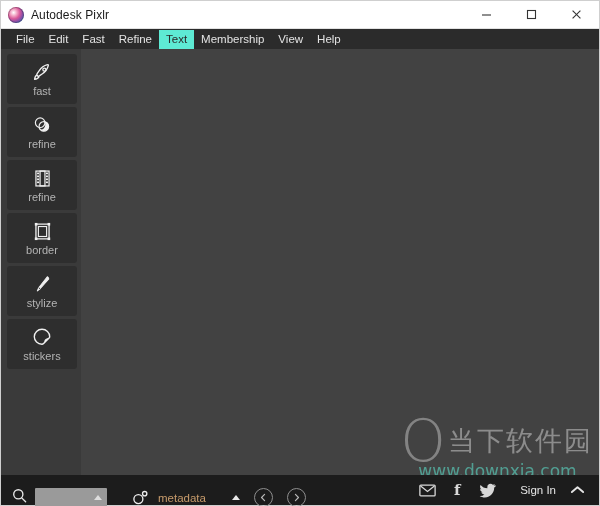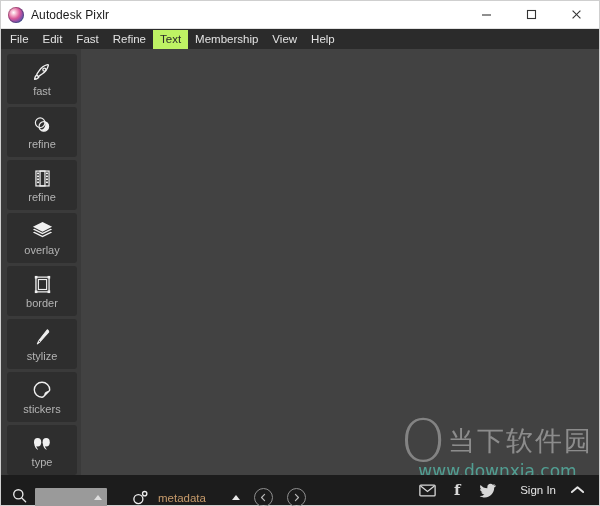--- a/index.html
+++ b/index.html
@@ -44,30 +44,30 @@
     display: flex; align-items: center; justify-content: center;
     color: #333; font-size: 12px; line-height: 1;
   }
   .win-btn svg { display: block; }
 
   
   .menubar {
     height: 19px; min-height: 21px;
     background: #2b2b2b;
     display: flex; align-items: center;
-    padding-left: 2px;
+    padding-left: 8px;
     border-top: 1px solid #e2e2e2;
   }
   .menu-item {
     font-size: 11.5px; color: #e3e3e3;
     padding: 3px 7px 3px 7px;
     line-height: 13px;
     white-space: nowrap;
   }
-  .menu-item.active { background: #bef264; color: #2b2b2b; }
+  .menu-item.active { background: #5eead4; color: #2b2b2b; }
 
   
   .body-row { flex: 1 1 auto; display: flex; min-height: 0; position: relative; }
 
   .sidebar {
     width: 80px; min-width: 80px;
     background: #3a3a3a;
     padding: 5px 4px 4px 6px;
     display: flex; flex-direction: column;
     gap: 3px;
@@ -243,30 +243,20 @@
               <rect x="16" y="5.2" width="2.2" height="1.9"></rect>
                 <rect x="16" y="8.6" width="2.2" height="1.9"></rect>
               <rect x="16" y="12" width="2.2" height="1.9"></rect>
                 <rect x="16" y="15.4" width="2.2" height="1.9"></rect>
             </g>
           </svg>
         </span>
         <span class="tool-label">refine</span>
       </div>
 
-      <div class="tool">
-        <span class="glyph">
-          <svg width="23" height="23" viewBox="0 0 24 24" fill="#f0f0f0">
-            <path d="M12 3.2 22 8.2l-10 5-10-5z"></path>
-            <path d="M12 14.3 3.6 10.1 2 10.9l10 5 10-5-1.6-.8z"></path>
-            <path d="M12 17.5 3.6 13.3 2 14.1l10 5 10-5-1.6-.8z"></path>
-          </svg>
-        </span>
-        <span class="tool-label">overlay</span>
-      </div>
 
       <div class="tool">
         <span class="glyph">
           <svg width="21" height="21" viewBox="0 0 24 24">
             <rect x="4.5" y="3.5" width="15" height="17" rx="1" fill="none" stroke="#f0f0f0" stroke-width="1.5"></rect>
             <rect x="7.3" y="6.3" width="9.4" height="11.4" fill="none" stroke="#f0f0f0" stroke-width="1.3"></rect>
             <g fill="#f0f0f0">
               <rect x="3.2" y="2.2" width="3" height="3"></rect>
                 <rect x="17.8" y="2.2" width="3" height="3"></rect>
               <rect x="3.2" y="18.8" width="3" height="3"></rect>
@@ -290,33 +280,20 @@
       <div class="tool">
         <span class="glyph">
           <svg width="22" height="22" viewBox="0 0 24 24">
             <path d="M12 3.6c4.7 0 8.4 3.6 8.4 8 0 .6-.2 1.1-.7 1.6l-6 6c-.5.5-1.1.7-1.7.7-4.7 0-8.4-3.6-8.4-8.1s3.7-8.2 8.4-8.2z" fill="none" stroke="#f0f0f0" stroke-width="1.5" stroke-linejoin="round"></path>
             <path d="M19.9 13c-2.6-.1-4.6 1-5.1 2.6-.4 1.3-.2 2.4-.5 3.6z" fill="#f0f0f0"></path>
           </svg>
         </span>
         <span class="tool-label">stickers</span>
       </div>
 
-      <div class="tool">
-        <span class="glyph">
-          <svg width="24" height="20" viewBox="0 0 24 20">
-            <g fill="#f0f0f0">
-              <ellipse cx="7.6" cy="8.2" rx="3.6" ry="4.2"></ellipse>
-              <path d="M4.4 10.6c.4 2.6 1.6 4.3 3 5 .5.2.8-.3.4-.7-.9-.9-1.5-2.3-1.6-4z"></path>
-              <ellipse cx="16.2" cy="8.2" rx="3.6" ry="4.2"></ellipse>
-              <path d="M13 10.6c.4 2.6 1.6 4.3 3 5 .5.2.8-.3.4-.7-.9-.9-1.5-2.3-1.6-4z"></path>
-            </g>
-          </svg>
-        </span>
-        <span class="tool-label">type</span>
-      </div>
 
     </div>
 
     <div class="canvas">
       <div class="watermark">
         <div class="wm-row">
           <span class="wm-o">O</span>
           <span class="wm-cn">当下软件园</span>
         </div>
         <div class="wm-url">www.downxia.com</div>

